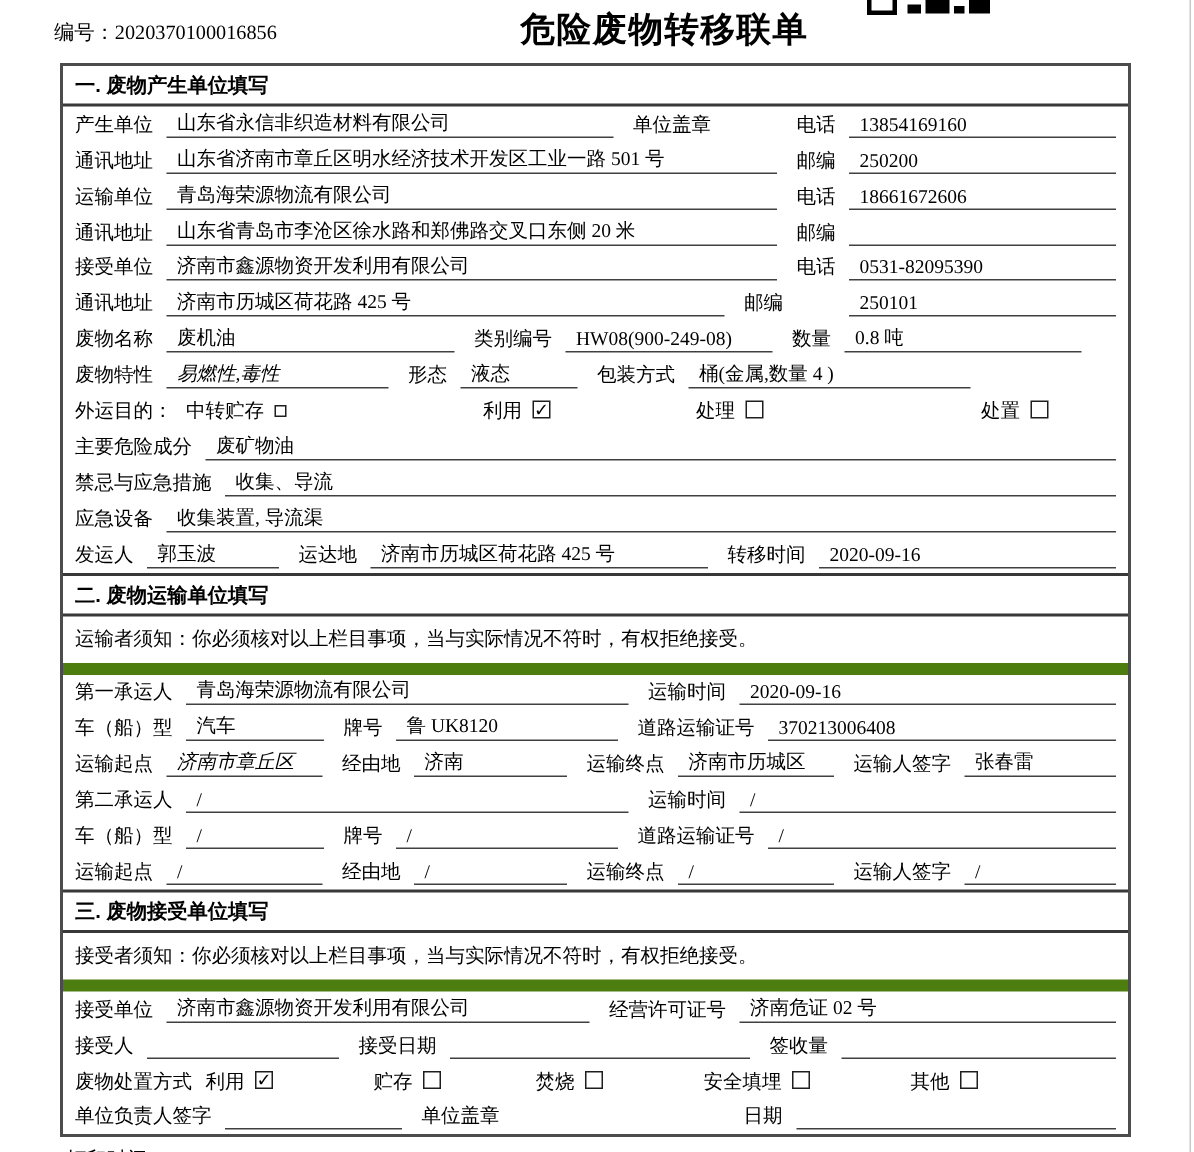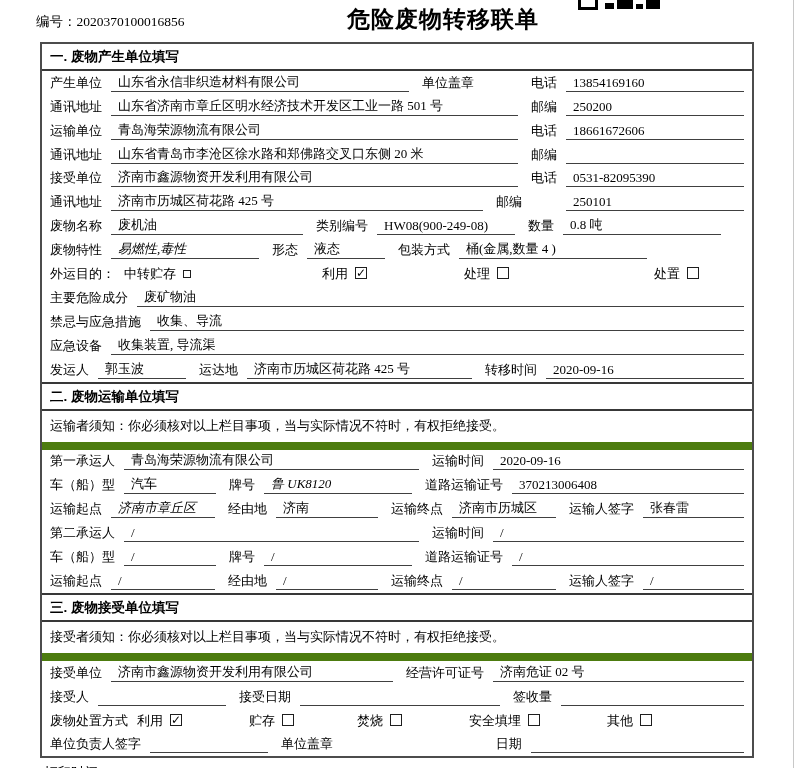--- a/index.html
+++ b/index.html
@@ -221,21 +221,21 @@
           <span class="field" style="flex: 1 1 0px;">
             <span class="val">2020-09-16</span>
           </span>
         </div>
         <div class="row">
           <span class="lbl">车（船）型</span>
           <span class="field" style="width: 92px;">
             <span class="val">汽车</span>
           </span>
           <span class="lbl">牌号</span>
-          <span class="field" style="width: 148px; font-style: italic;">
+          <span class="field" style="width: 148px;">
             <span class="val">鲁 UK8120</span>
           </span>
           <span class="lbl">道路运输证号</span>
           <span class="field" style="flex: 1 1 0px;">
             <span class="val">370213006408</span>
           </span>
         </div>
         <div class="row">
           <span class="lbl">运输起点</span>
           <span class="field" style="width: 104px; font-style: italic;">

